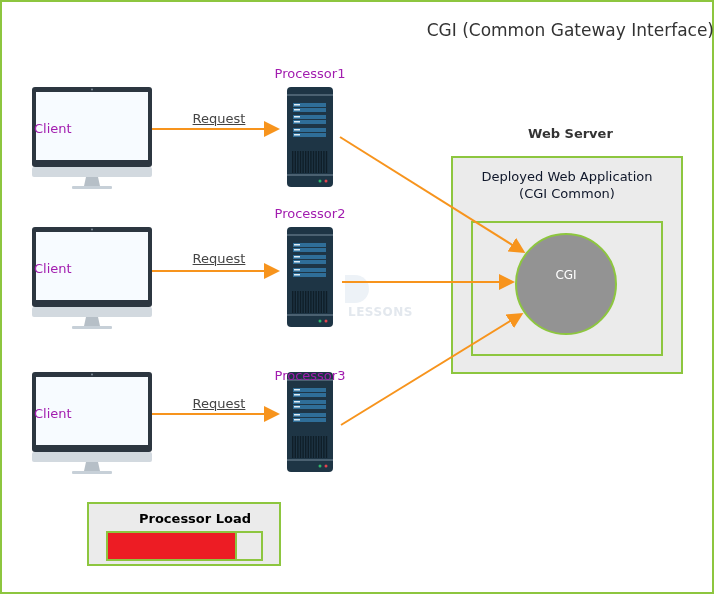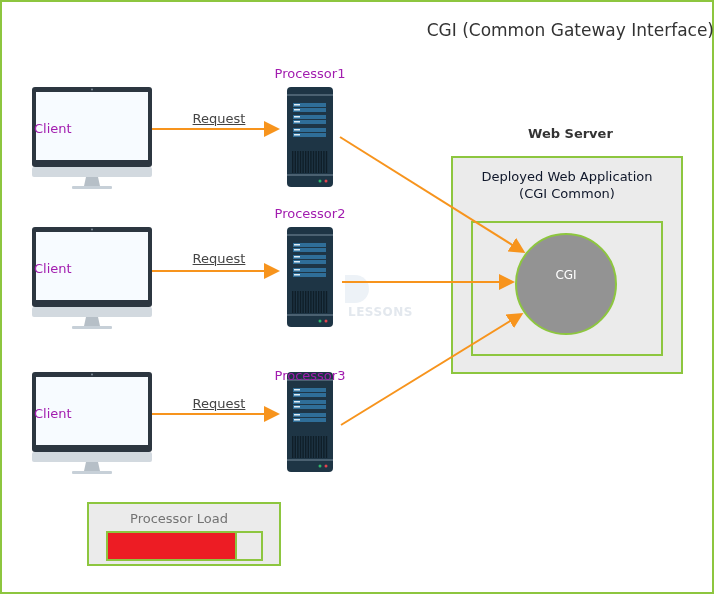--- a/index.html
+++ b/index.html
@@ -7,21 +7,21 @@
   .frame { position:absolute; left:0; top:0; width:710px; height:590px; border:2px solid #8dc63f; }
   .title { position:absolute; left:0; width:714px; top:20px; text-align:right; font-size:17px; color:#333; font-weight:500; }
   svg.main { position:absolute; left:0; top:0; }
   .client-text { position:absolute; width:118px; text-align:left; font-size:13px; color:#a21caf; }
   .proc-label { position:absolute; width:100px; text-align:center; font-size:13px; color:#a21caf; }
   .req-label { position:absolute; width:70px; text-align:center; font-size:13px; color:#444;text-decoration:underline; }
   .ws-label { position:absolute; left:528px; width:130px; top:126px; text-align:left; font-size:13px; font-weight:bold; color:#333; }
   .app-label { position:absolute; left:452px; width:230px; top:168px; text-align:center; font-size:13px; color:#0f172a; line-height:17px; }
   .cgi-label { position:absolute; left:516px; width:100px; top:266px; text-align:center; font-size:12px; color:#fff; line-height:19px; }
   .load-box { position:absolute; left:87px; top:502px; width:194px; height:64px; border:2px solid #8dc63f; background:#ebebeb; box-sizing:border-box; }
-  .load-title { position:absolute; left:0; width:180px; top:7px; text-align:center; font-size:13px; font-weight:normal; color:#737373; }
+  .load-title { position:absolute; left:0; width:180px; top:7px; text-align:center; font-size:13px; font-weight:bold; color:#000000;padding-left:16px; }
   .load-track { position:absolute; left:17px; top:27px; width:157px; height:30px; border:2px solid #8dc63f; background:#ebebeb; box-sizing:border-box; }
   .load-fill { position:absolute; left:0; top:0; height:100%; background:#ed1c24; border-right:2px solid #8dc63f; box-sizing:border-box; }
   .watermark { position:absolute; left:348px; top:305px; font-size:12px; font-weight:bold; color:#e3e8ee; letter-spacing:0.5px; }
 </style>
 </head>
 <body>
 
 <div class="frame"></div>
 
 <div class="title">CGI (Common Gateway Interface)</div>

